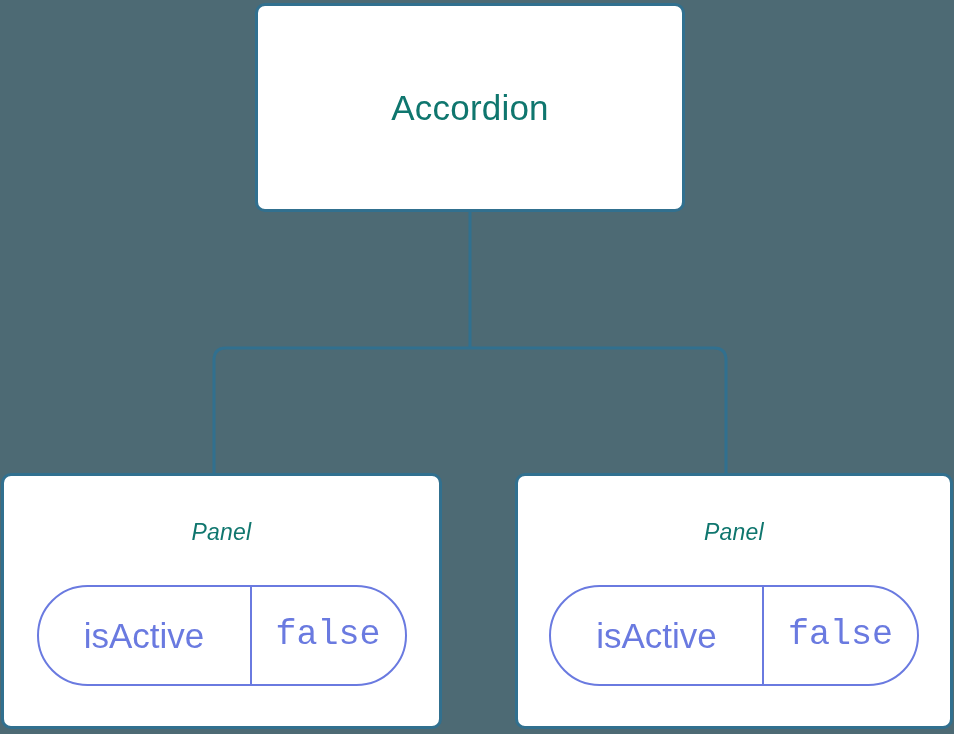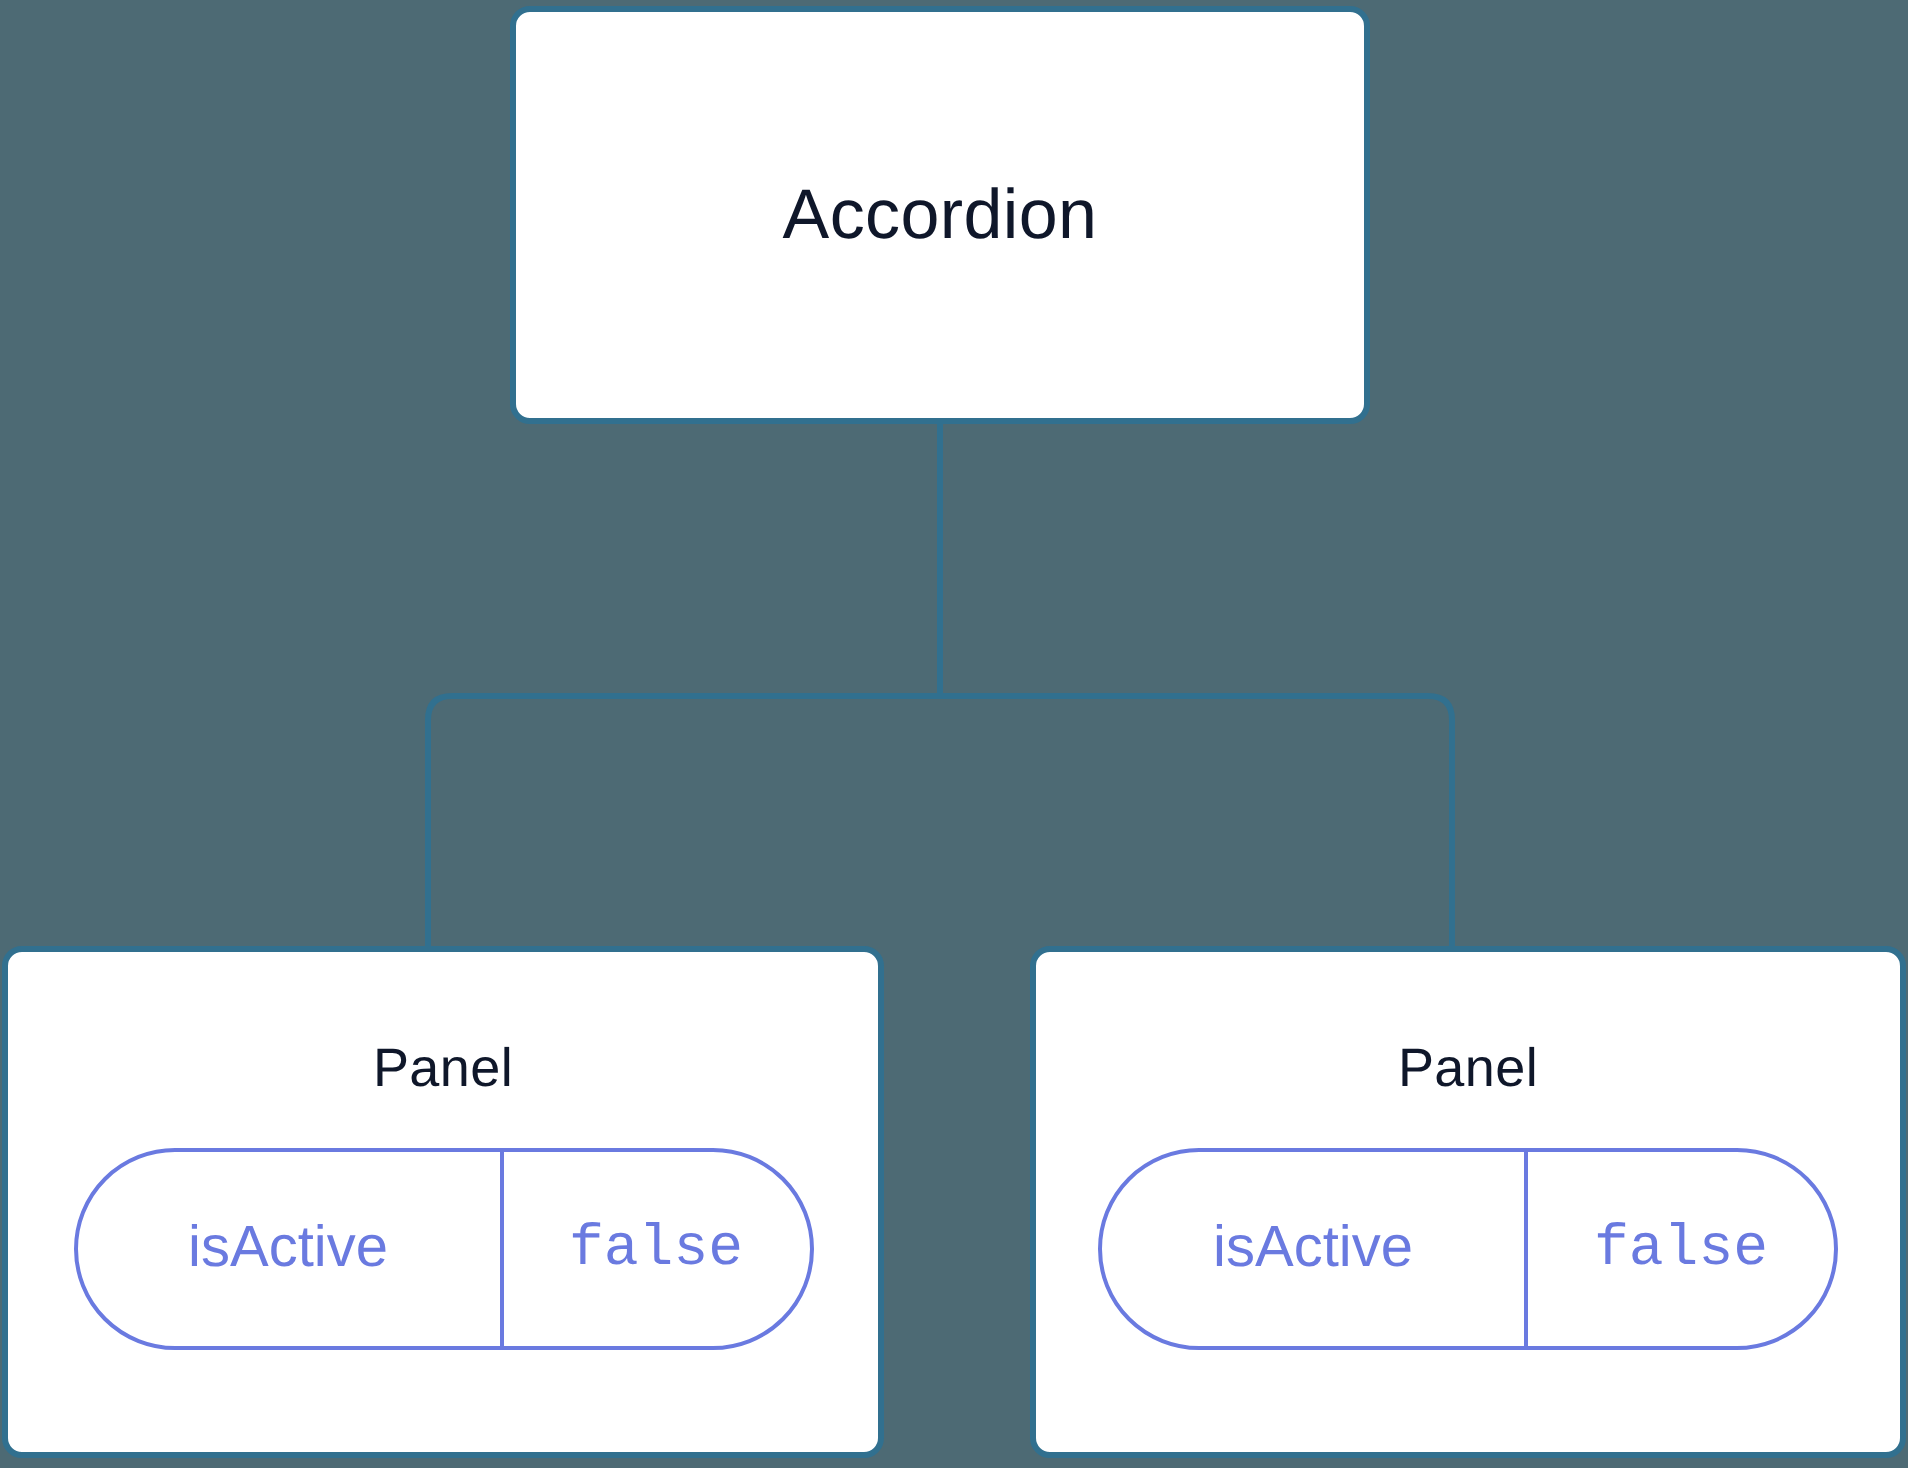--- a/index.html
+++ b/index.html
@@ -44,44 +44,45 @@
     left: 255px;
     top: 3px;
     width: 430px;
     height: 209px;
     display: flex;
     align-items: center;
     justify-content: center;
   }
 
   .node-title {
-    color: #0f172a;
+    color: #0f766e;
     font-family: "Liberation Sans", sans-serif;
     font-weight: 400;
     letter-spacing: 0.2px;
     white-space: nowrap;
   }
 
   #node-accordion .node-title {
     font-size: 35px;
     line-height: 1;
   }
 
   
   .panel-node {
     display: flex;
     flex-direction: column;
     align-items: center;
     padding-top: 45px;
   }
 
   .panel-node .node-title {
-    font-size: 27px;
+    font-size: 23px;
     line-height: 1;
-    margin-bottom: 26px;
+    margin-bottom: 41px;
+    font-style: italic;
   }
 
   #node-panel-left {
     left: 1px;
     top: 473px;
     width: 441px;
     height: 256px;
   }
 
   #node-panel-right {
@@ -103,21 +104,21 @@
     overflow: hidden;
   }
 
   .prop-key,
   .prop-value {
     display: flex;
     align-items: center;
     justify-content: center;
     color: #6a7ae0;
     font-family: "Liberation Sans", sans-serif;
-    font-size: 29px;
+    font-size: 35px;
     line-height: 1;
     white-space: nowrap;
     box-sizing: border-box;
   }
 
   .prop-key {
     width: 213px;
     border-right: 2px solid #6a7ae0;
   }
 

